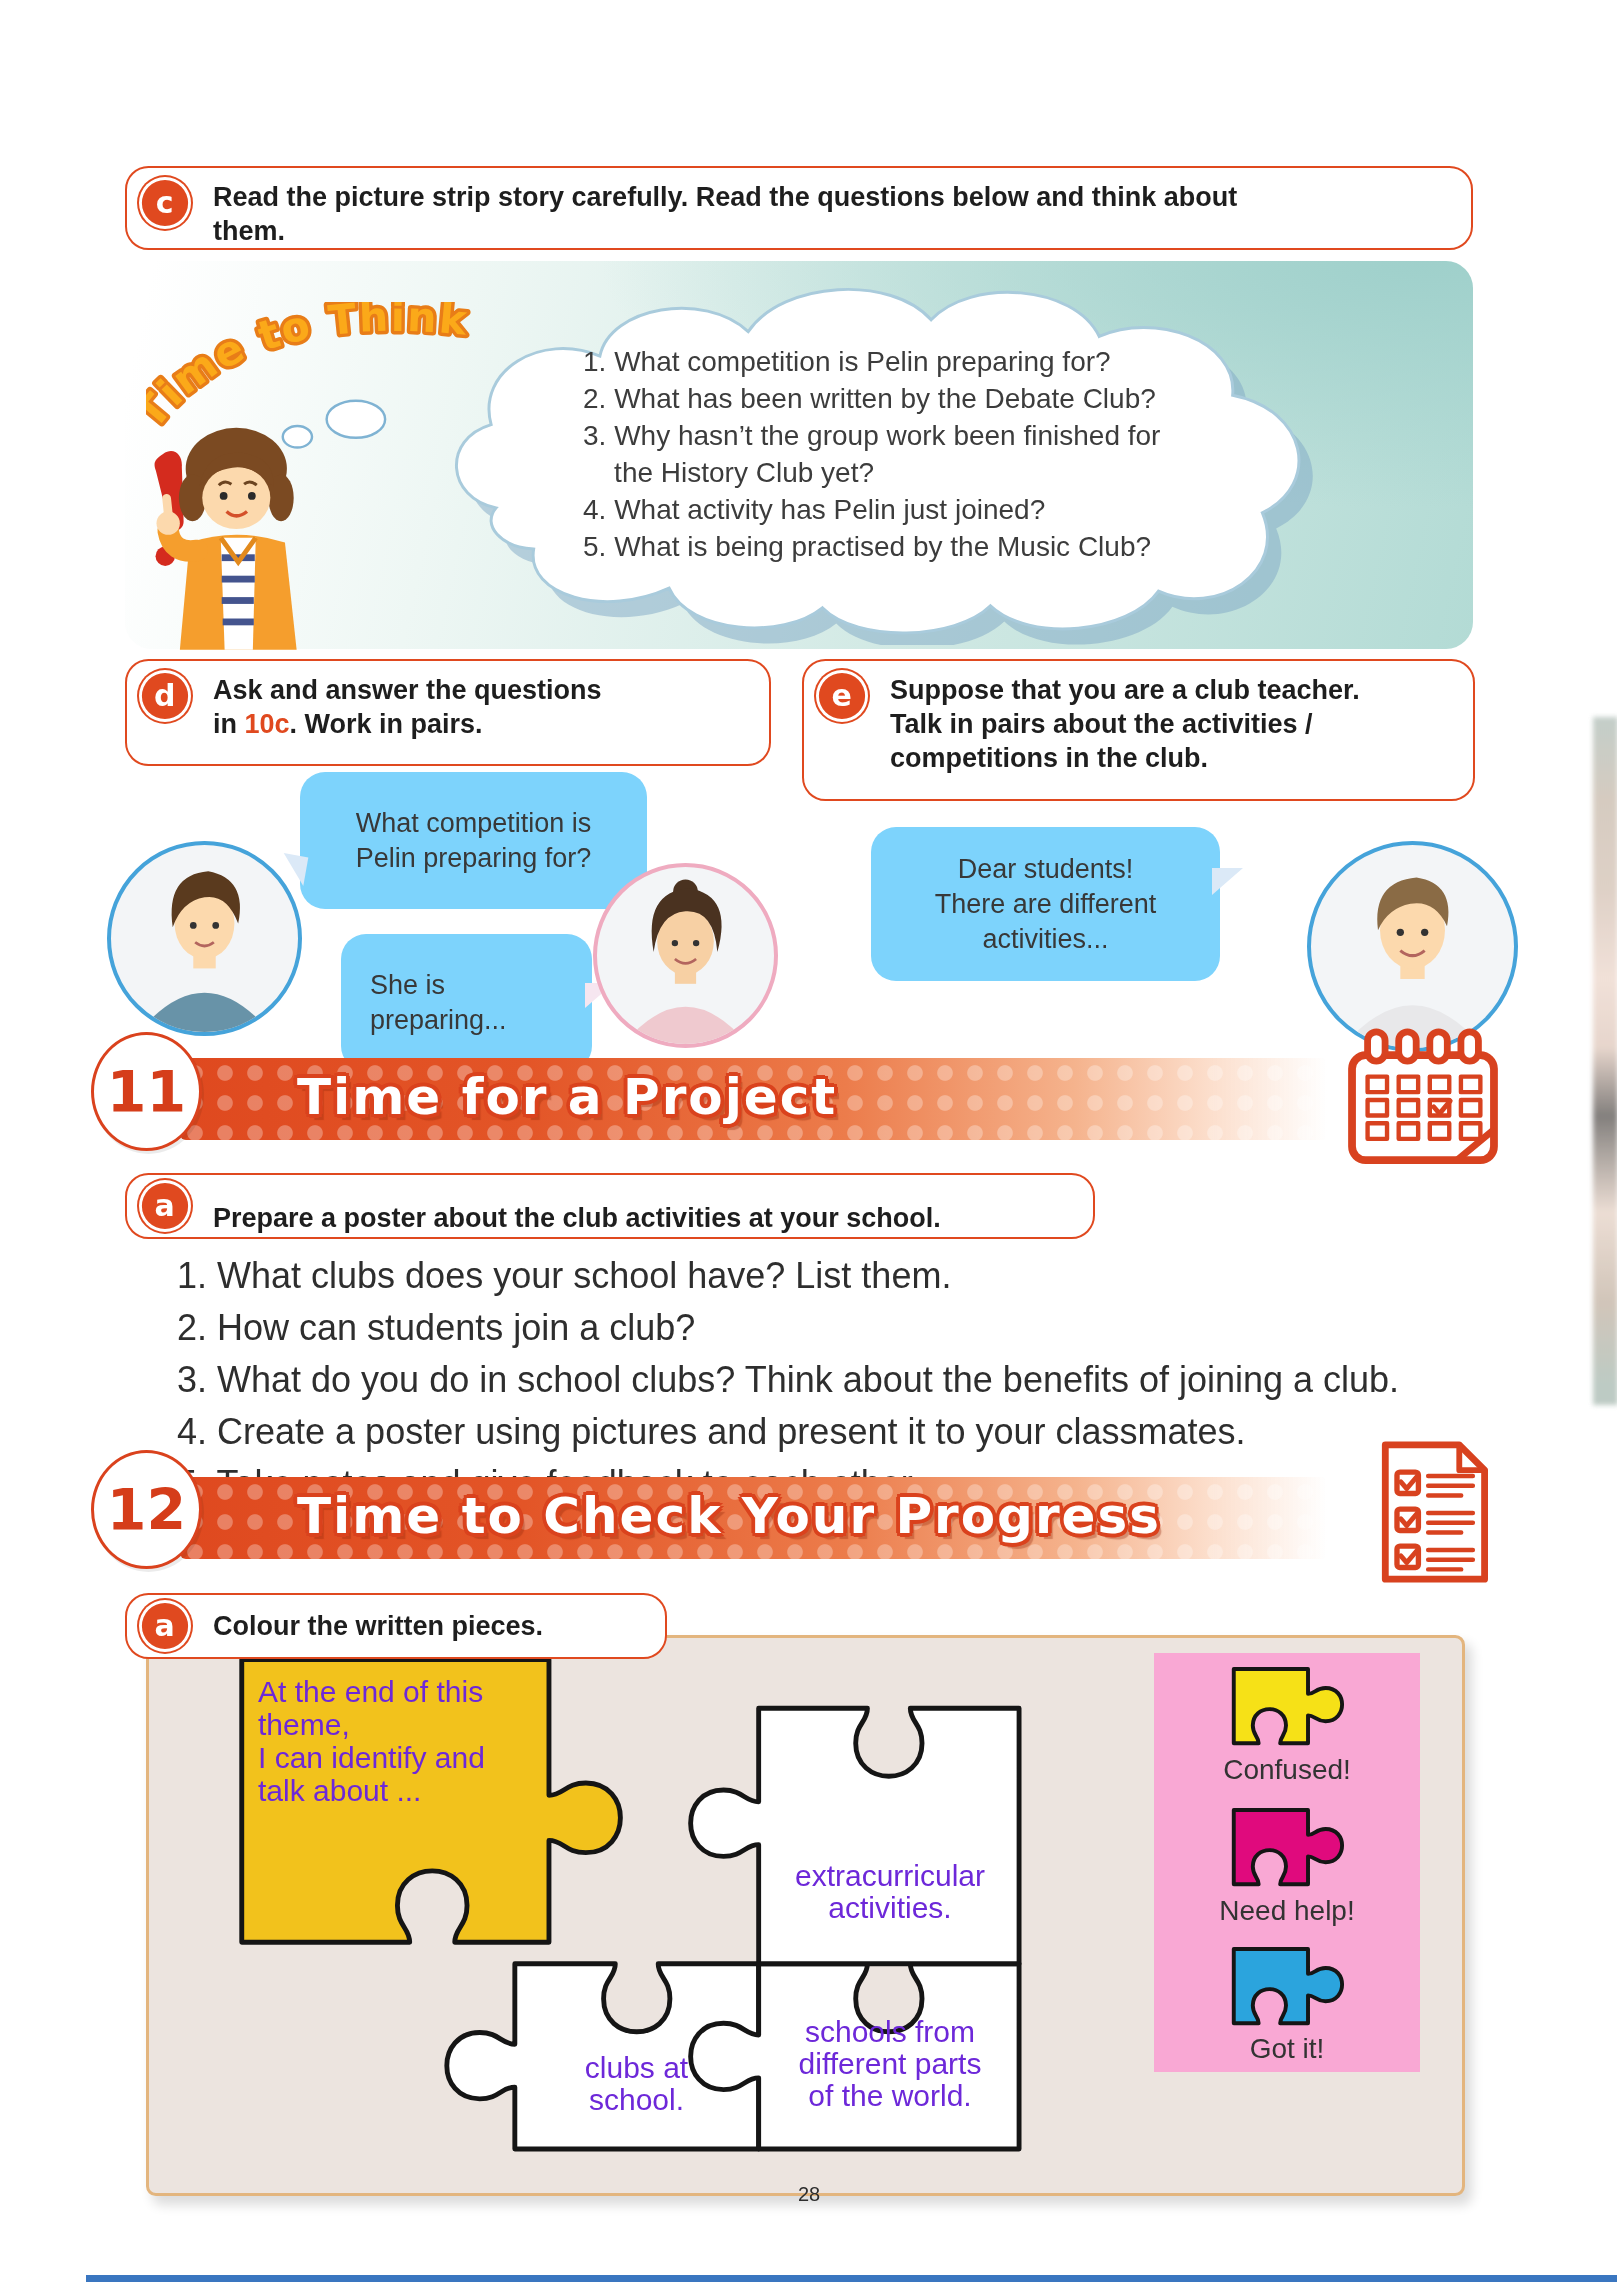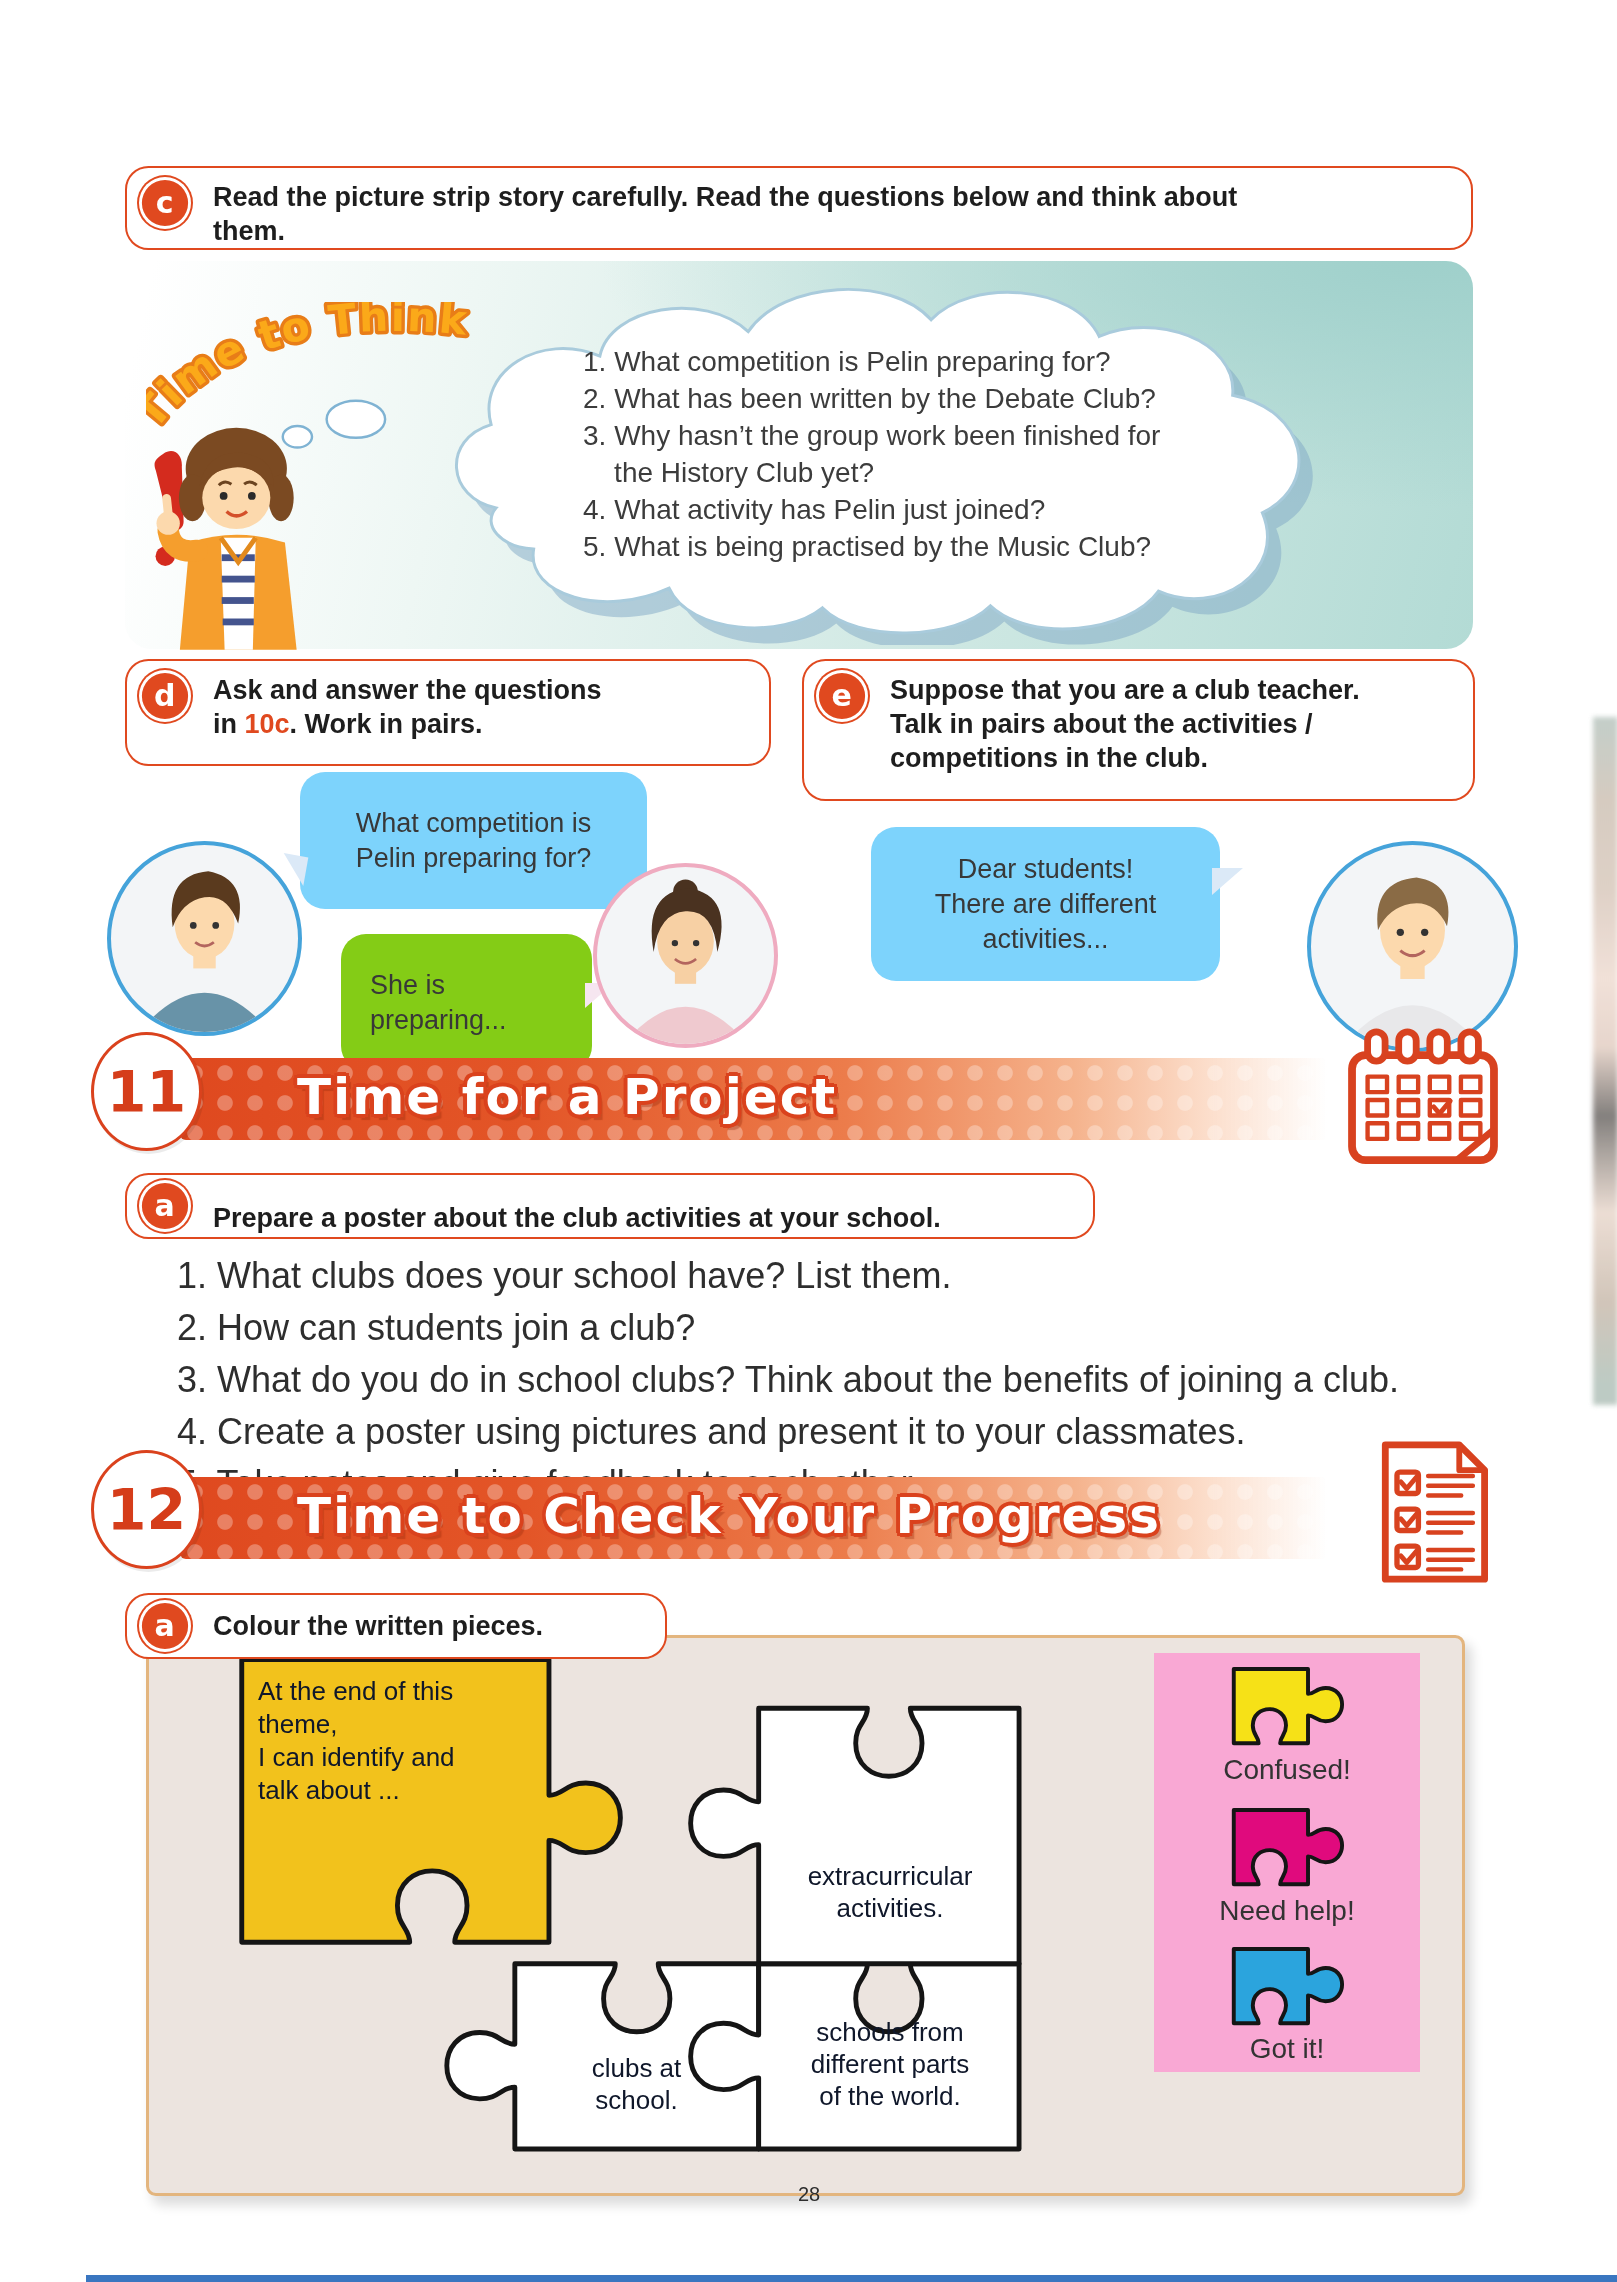--- a/index.html
+++ b/index.html
@@ -17,21 +17,21 @@
   .red{color:#e0491f;}
   
   #think-panel{left:125px;top:261px;width:1348px;height:388px;border-radius:27px;
     background:radial-gradient(ellipse at 97% 0%, #9fd0cb 0%, rgba(159,208,203,0) 45%),
                linear-gradient(102deg,#ffffff 2%,#eef7f4 25%,#cfe8e3 62%,#b3dbd5 100%);}
   #questions{left:583px;top:343px;width:770px;}
   .q{white-space:pre-line;font-size:28px;line-height:37px;color:#3c3c3c;}
   
   .bubble{position:absolute;border-radius:25px;font-size:27px;line-height:35px;color:#383838;
           display:flex;align-items:center;justify-content:center;text-align:center;white-space:pre-line;}
-  .blue{background:#7dd3fc;} .pink{background:#84cc16;}
+  .blue{background:#7dd3fc;} .pink{background:#7dd3fc;}
   .tail-l::after{content:"";position:absolute;left:-19.5px;bottom:25px;
     border-top:29px solid #dbe9f7;border-left:25px solid transparent;transform:rotate(10deg);}
   .tail-r-pink::after{content:"";position:absolute;right:-21.5px;top:49px;
     border-left:29px solid #f6e6f0;border-bottom:25px solid transparent;}
   .tail-r-blue::after{content:"";position:absolute;right:-23.4px;top:41px;
     border-left:31px solid #dbe9f7;border-bottom:27px solid transparent;}
   .bubble.left-align{justify-content:flex-start;text-align:left;padding-left:29px;}
   
   .avatar{position:absolute;border-radius:50%;overflow:hidden;box-sizing:border-box;background:#f3f5f7;}
   .b-blue{border:4.9px solid #45a3da;} .b-pink{border:4.9px solid #efabc0;}
@@ -49,21 +49,21 @@
   .numcircle{position:absolute;width:105px;height:113px;background:#fff;border:3.9px solid #da421d;
     border-radius:50%;display:flex;align-items:center;justify-content:center;font-size:57px;
     font-weight:bold;color:#d53d1a;z-index:3;font-family:"DejaVu Sans",sans-serif;
     box-shadow:2px 2.9px 0 rgba(0,0,0,.08);}
   
   .step{font-size:36px;line-height:52px;color:#2e2e2e;}
   
   #puzzle-panel{left:146px;top:1635px;width:1319px;height:561px;background:#ece4df;
     border:3.9px solid #e3b57e;border-radius:9.8px;box-sizing:border-box;
     box-shadow:6.8px 8.8px 11.7px rgba(0,0,0,.14);}
-  .plabel{position:absolute;font-size:26px;line-height:32px;color:#0f172a;white-space:pre-line;text-align:center;}
+  .plabel{position:absolute;font-size:30px;line-height:32px;color:#6d28d9;white-space:pre-line;text-align:center;}
   #legend{position:absolute;left:1005px;top:14.6px;width:266px;height:419px;background:#f9a8d4;}
   .llabel{position:absolute;width:100%;text-align:center;font-size:28px;color:#333;}
   #page-num{position:absolute;left:0;top:2183px;width:1618px;text-align:center;
     font-size:20px;color:#2e2e2e;}
   #edge-strip{position:absolute;right:0;top:717px;width:25px;height:688px;opacity:.85;filter:blur(2.9px);
     background:linear-gradient(to bottom,#b9c6c0 0%,#cfc3b6 12%,#d9c9bd 25%,#efdcd2 38%,#e3cfc4 48%,
       #6e6a67 58%,#9b938d 63%,#e9d8cd 72%,#cabcae 85%,#b2c2ba 97%);}
   #bottom-strip{position:absolute;left:86px;right:0;bottom:0;height:6.8px;background:#3a76c0;}
 </style>
 </head>

